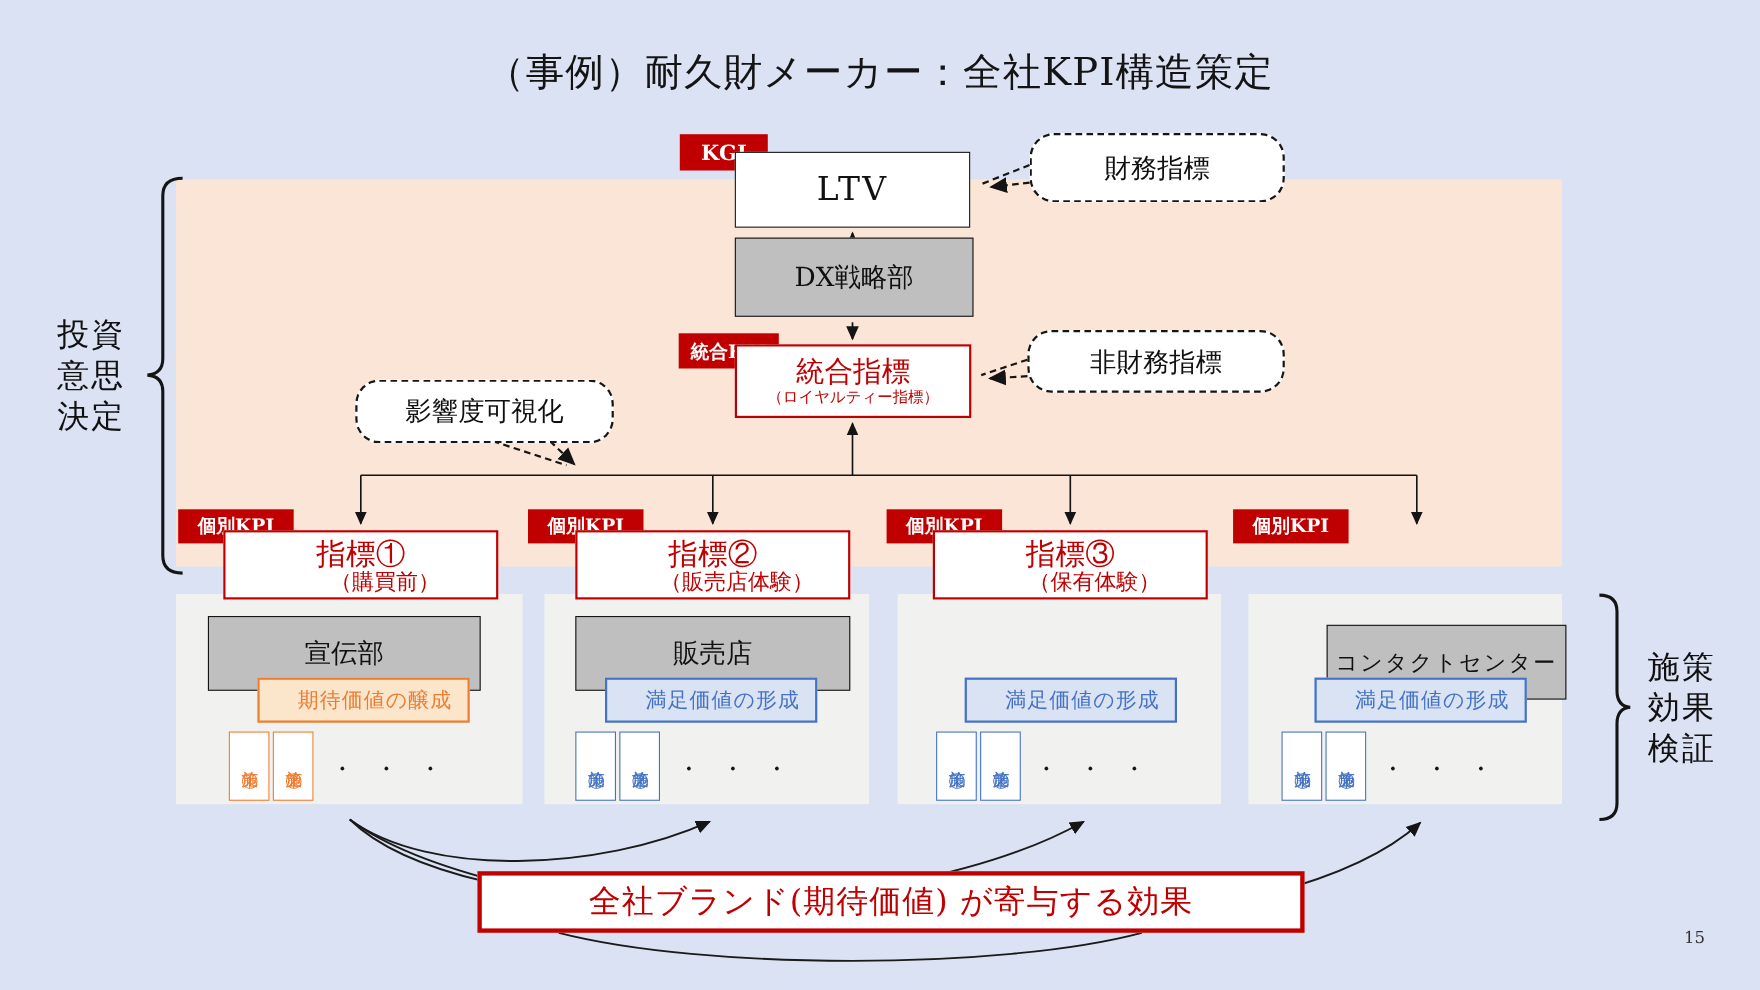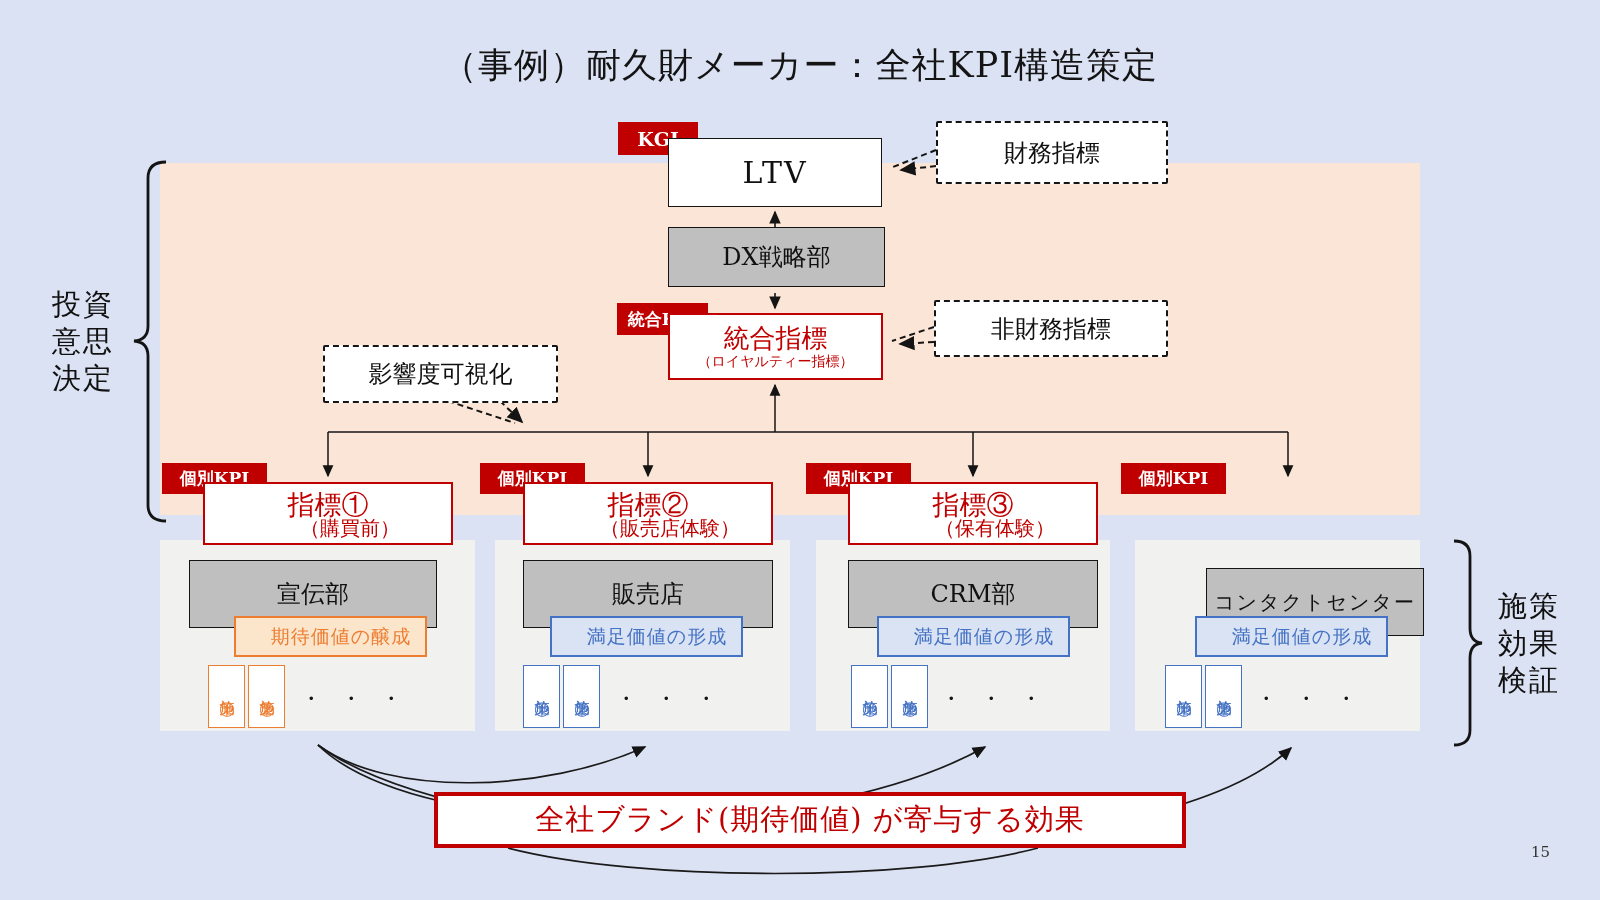--- a/index.html
+++ b/index.html
@@ -11,21 +11,21 @@
   .panel{background:#f1f1ef;z-index:0;}
   svg.deco{position:absolute;left:0;top:0;z-index:1;pointer-events:none;}
   .flexc{display:flex;align-items:center;justify-content:center;}
   .col{flex-direction:column;}
   .page-title{width:100%;text-align:center;font-size:35px;color:#141414;letter-spacing:1px;}
   .white-box{background:#fff;border:1.6px solid #141414;}
   .gray-box{background:#bfbfbf;border:1.6px solid #141414;font-size:24px;color:#101010;}
   .dept-sm{font-size:20px;letter-spacing:2px;}
   .red-tag{background:#c00000;color:#fff;font-weight:bold;font-size:17px;}
   .red-box{background:#fff;border:2px solid #c00000;color:#c00000;}
-  .bubble{background:#fff;border:2.2px dashed #151515;border-radius:2px;font-size:24px;color:#101010;}
+  .bubble{background:#fff;border:2.2px dashed #151515;border-radius:22px;font-size:24px;color:#101010;}
   .kpi-title{font-size:27px;line-height:30px;}
   .kpi-sub{font-size:20px;line-height:17px;margin-left:44px;}
   .value-box{border:2px solid;font-size:19px;letter-spacing:1px;padding-left:21px;}
   .v-orange{color:#ed7d31;border-color:#ed7d31;background:#fbe5cb;}
   .v-blue{color:#4472c4;border-color:#4472c4;background:#dae3f3;}
   .measure{background:#fff;border:1.6px solid;writing-mode:vertical-rl;text-orientation:upright;
            font-size:15px;letter-spacing:1px;}
   .m-o{color:#ed7d31;border-color:#ed7d31;}
   .m-b{color:#4472c4;border-color:#4472c4;}
   .dots{font-size:22px;letter-spacing:18px;color:#141414;}
@@ -104,21 +104,21 @@
   <div class="abs z2 side-label" style="left:1494px;top:588px;width:70px;">
     <div>施策</div>
     <div>効果</div>
     <div>検証</div>
   </div>
 
   <div class="abs z2 red-tag flexc" style="left:618px;top:122px;width:80px;height:33px;font-size:19px;">KGI</div>
   <div class="abs z2 white-box flexc ltv" style="left:668px;top:138px;width:214px;height:69px;">LTV</div>
   <div class="abs z2 bubble flexc" style="left:936px;top:121px;width:232px;height:63px;">財務指標</div>
 
-  <div class="abs z2 gray-box flexc" style="left:668px;top:227px;width:217px;height:60px;">DX戦略部</div>
+  <div class="abs z2 gray-box flexc" style="left:668px;top:216px;width:217px;height:72px;">DX戦略部</div>
 
   <div class="abs z2 red-tag flexc" style="left:617px;top:303px;width:91px;height:32px;">統合KPI</div>
   <div class="abs z2 red-box flexc col" style="left:668px;top:313px;width:215px;height:67px;">
     <div class="int-title">統合指標</div>
     <div class="int-sub">（ロイヤルティー指標）</div>
   </div>
   <div class="abs z2 bubble flexc" style="left:934px;top:300px;width:234px;height:57px;">非財務指標</div>
 
   <div class="abs z2 bubble flexc" style="left:323px;top:345px;width:235px;height:58px;">影響度可視化</div>
 
@@ -142,21 +142,20 @@
   <div class="abs z2 value-box v-blue flexc" style="left:550px;top:616px;width:193px;height:41px;">満足価値の形成</div>
   <div class="abs z2 measure m-b flexc" style="left:523px;top:665px;width:37px;height:63px;">施策①</div>
   <div class="abs z2 measure m-b flexc" style="left:563px;top:665px;width:37px;height:63px;">施策②</div>
   <div class="abs z2 dots" style="left:615px;top:684px;">・・・</div>
 
   <div class="abs z2 red-tag flexc" style="left:806px;top:463px;width:105px;height:31px;">個別KPI</div>
   <div class="abs z2 red-box flexc col" style="left:848px;top:482px;width:250px;height:63px;">
     <div class="kpi-title">指標③</div>
     <div class="kpi-sub">（保有体験）</div>
   </div>
-  <div class="abs z2 gray-box flexc" style="left:848px;top:560px;width:250px;height:68px;">CRM部</div>
   <div class="abs z2 value-box v-blue flexc" style="left:877px;top:616px;width:193px;height:41px;">満足価値の形成</div>
   <div class="abs z2 measure m-b flexc" style="left:851px;top:665px;width:37px;height:63px;">施策①</div>
   <div class="abs z2 measure m-b flexc" style="left:891px;top:665px;width:37px;height:63px;">施策②</div>
   <div class="abs z2 dots" style="left:940px;top:684px;">・・・</div>
 
   <div class="abs z2 red-tag flexc" style="left:1121px;top:463px;width:105px;height:31px;">個別KPI</div>
   <div class="abs z2 gray-box dept-sm flexc" style="left:1162px;top:568px;width:218px;height:68px;margin-left:44px;">コンタクトセンター</div>
   <div class="abs z2 value-box v-blue flexc" style="left:1195px;top:616px;width:193px;height:41px;">満足価値の形成</div>
   <div class="abs z2 measure m-b flexc" style="left:1165px;top:665px;width:37px;height:63px;">施策①</div>
   <div class="abs z2 measure m-b flexc" style="left:1205px;top:665px;width:37px;height:63px;">施策②</div>

